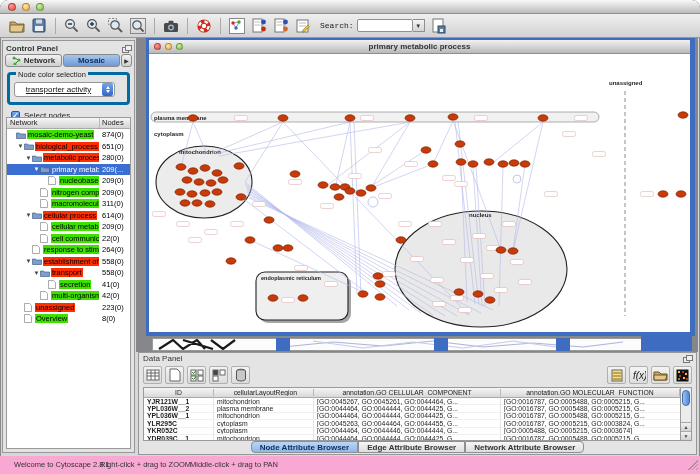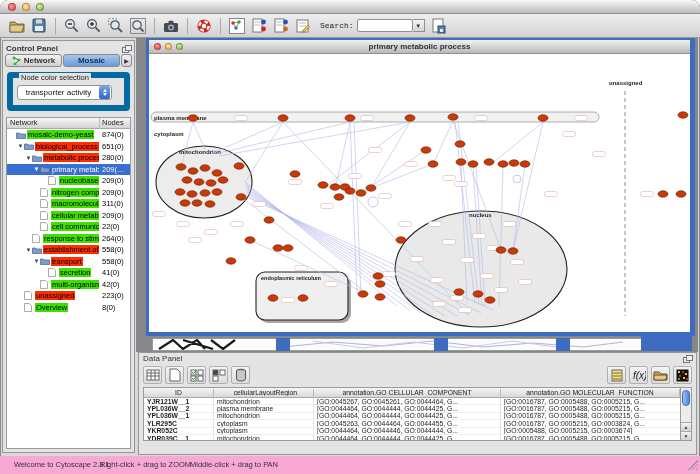--- a/index.html
+++ b/index.html
@@ -27,21 +27,21 @@
   .cpanel{position:absolute;left:2px;top:40px;width:133px;height:413px;background:#e3e3e3;border:1px solid #979797;}
   .cp-head{height:12px;display:flex;align-items:flex-end;padding:0 3px;font-size:8px;font-weight:bold;color:#333;}
   .floatico{margin-left:auto;width:9px;height:8px;position:relative;}
   .floatico::before,.floatico::after{content:"";position:absolute;border:1px solid #777;background:#eee;width:5px;height:4px;}
   .floatico::before{left:0;top:2px;}
   .floatico::after{left:3px;top:0;}
   .cp-tabs{height:14px;display:flex;padding:0 2px;gap:1px;align-items:flex-end;}
   .cp-tab{flex:1;height:13px;border:1px solid #8a8a8a;border-radius:3px;background:linear-gradient(#f2f2f2,#cfcfcf);display:flex;align-items:center;justify-content:center;gap:3px;font-size:8px;font-weight:bold;color:#333;}
   .cp-tab.sel{background:linear-gradient(#a7c6ec,#6d9ada);color:#10305e;}
   .cp-tabarrow{width:11px;height:13px;border:1px solid #8a8a8a;border-radius:3px;background:linear-gradient(#f2f2f2,#cfcfcf);display:flex;align-items:center;justify-content:center;font-size:6px;color:#333;}
-  .grpbox{margin:5px 4px 2px 4px;border:6px solid #0369a1;border-radius:4px;position:relative;padding:7px 12px 5px 4px;}
+  .grpbox{margin:5px 4px 2px 4px;border:3px solid #0369a1;border-radius:4px;position:relative;padding:7px 12px 5px 4px;text-decoration:underline;}
   .grpbox .leg{position:absolute;left:6px;top:-5px;background:#e3e3e3;padding:0 2px;font-size:7.5px;color:#222;}
   .combo{height:15px;background:#fff;border:1px solid #969696;border-radius:3px;display:flex;align-items:center;position:relative;}
   .combo .val{flex:1;text-align:center;font-size:8px;color:#111;}
   .combo .step{width:11px;height:13px;margin-right:1px;border-radius:2px;background:linear-gradient(#74a3ec,#2f66c8);display:flex;flex-direction:column;align-items:center;justify-content:center;gap:1px;}
   .combo .step i{display:block;width:0;height:0;border-left:2.5px solid transparent;border-right:2.5px solid transparent;}
   .combo .step .up{border-bottom:3px solid #fff;}
   .combo .step .dn{border-top:3px solid #fff;}
   .chkrow{display:flex;align-items:center;gap:4px;padding:4px 8px 3px 8px;}
   .chk{width:9px;height:9px;border-radius:2px;background:linear-gradient(#7aa8ee,#3367c8);border:1px solid #2a55a8;color:#fff;font-size:8px;line-height:8px;text-align:center;font-weight:bold;}
   .treewrap{position:absolute;left:3px;top:76px;right:3px;bottom:3px;border:1px solid #9a9a9a;background:#fff;overflow:hidden;}
@@ -332,20 +332,30 @@
           </div>
           <div class="trow" style="padding-left: 26px;">
             <span class="tri"></span>
             <span class="ticn">
               <svg width="8" height="9">
                 <path d="M0.5 0.5h5l2 2v6h-7z" fill="#fff" stroke="#888" stroke-width="0.7"></path>
               </svg>
             </span>
             <span class="lbl green" style="max-width: 48px;">macromolecule</span>
             <span class="cnt">311(0)</span>
+          </div>
+          <div class="trow" style="padding-left: 18px;">
+            <span class="tri">▼</span>
+            <span class="ticn">
+              <svg width="10" height="8">
+                <path d="M0.5 2h3l1 1h5v4.5H0.5z" fill="#7f9ccb" stroke="#44618f" stroke-width="0.7"></path>
+              </svg>
+            </span>
+            <span class="lbl red" style="max-width: 56px;">cellular process</span>
+            <span class="cnt">614(0)</span>
           </div>
           <div class="trow" style="padding-left: 26px;">
             <span class="tri"></span>
             <span class="ticn">
               <svg width="8" height="9">
                 <path d="M0.5 0.5h5l2 2v6h-7z" fill="#fff" stroke="#888" stroke-width="0.7"></path>
               </svg>
             </span>
             <span class="lbl green" style="max-width: 48px;">cellular metabol</span>
             <span class="cnt">209(0)</span>
@@ -735,20 +745,25 @@
             <div class="dcell c-cc">[GO:0044464, GO:0044444, GO:0044425, G...</div>
             <div class="dcell c-mf">[GO:0016787, GO:0005488, GO:0005215, G...</div>
           </div>
         </div>
       <div class="vsb">
         <div class="thumb"></div>
         <div class="arr a-up">▲</div>
         <div class="arr a-dn">▼</div>
       </div>
     </div>
+    <div class="dp-tabs" id="dp-tabs">
+        <div class="dp-tab sel">Node Attribute Browser</div>
+        <div class="dp-tab">Edge Attribute Browser</div>
+        <div class="dp-tab">Network Attribute Browser</div>
+      </div>
   </div>
 
   <div class="statusbar">
     <span style="left:14px">Welcome to Cytoscape 2.8.1</span>
     <span style="left:100px">Right-click + drag to ZOOM</span>
     <span style="left:190px">Middle-click + drag to PAN</span>
     <span class="grip"></span>
   </div>
 </div>
 

